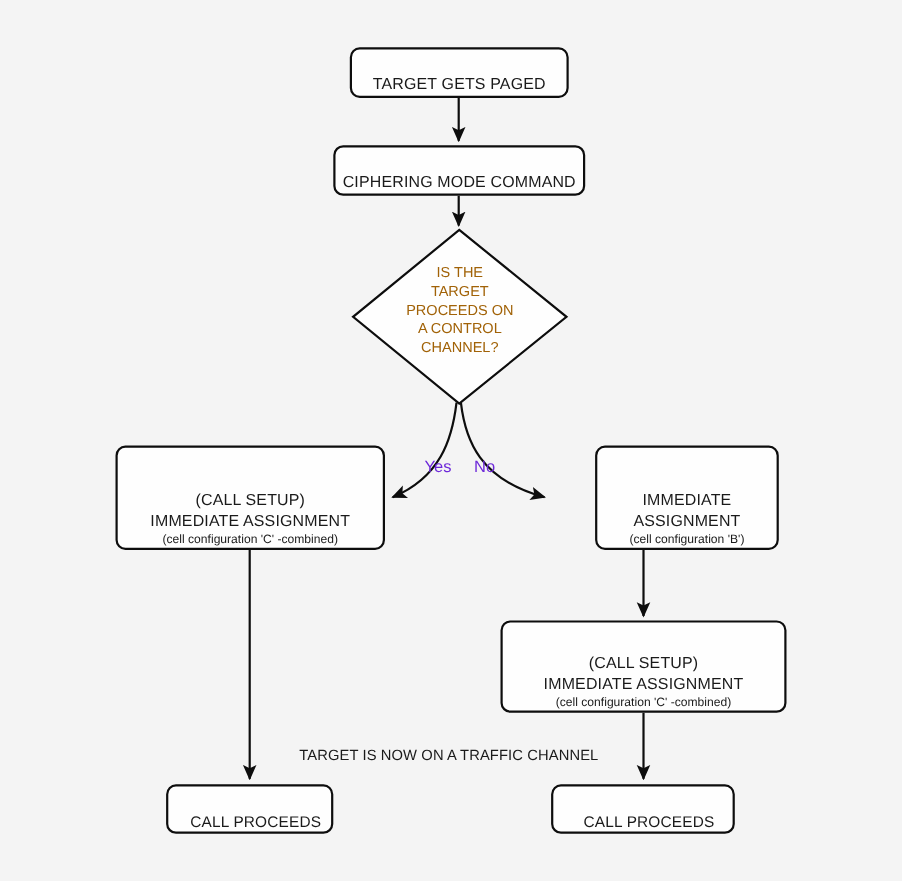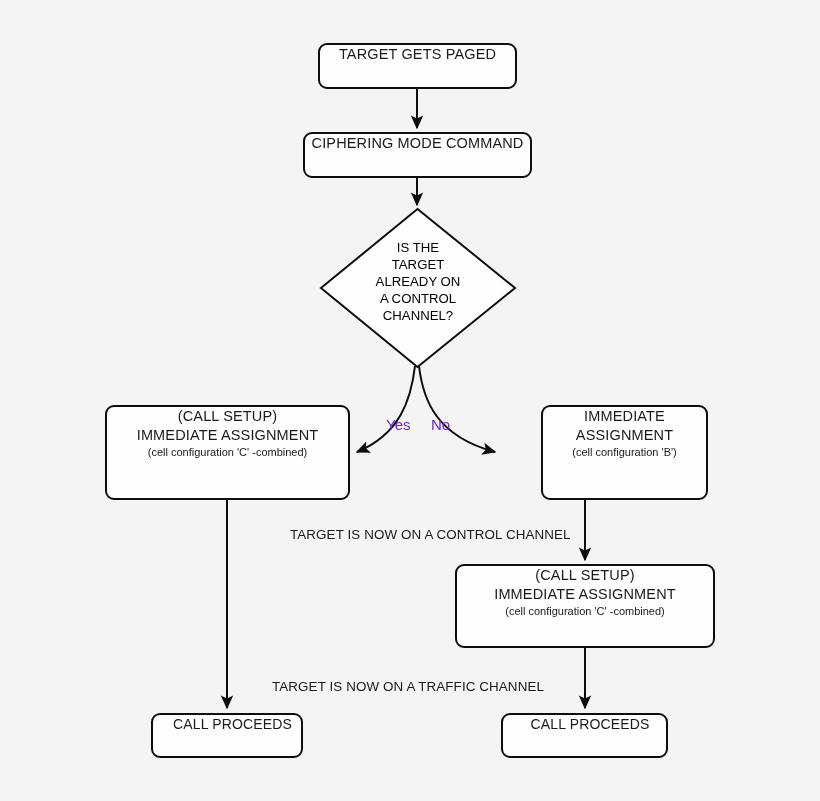--- a/index.html
+++ b/index.html
@@ -27,21 +27,21 @@
     width: 820px;
     height: 801px;
   }
   .node {
     position: absolute;
     box-sizing: border-box;
     background: #fefefe;
     border: 2px solid #0d0d0d;
     border-radius: 9px;
     display: flex;
-    align-items: flex-start;
+    align-items: flex-end;
     justify-content: center;
     text-align: center;
     color: #1a1a1a;
     line-height: 1.30;
   }
   .node .lines {
     padding: 0 6px;
   }
   .node .l {
     display: block;
@@ -57,21 +57,21 @@
   .t-terminal {
     font-size: 14px;
     letter-spacing: 0.15px;
     padding-left: 11px;
   }
   .diamond-label {
     position: absolute;
     text-align: center;
     font-size: 13.2px;
     line-height: 1.28;
-    color: #000000;
+    color: #a16207;
     white-space: nowrap;
   }
   .edge-label {
     position: absolute;
     font-size: 15px;
     color: #6d28d9;
     white-space: nowrap;
   }
   .annotation {
     position: absolute;
@@ -120,21 +120,21 @@
       <span class="l">CIPHERING MODE COMMAND</span>
     </div>
   </div>
 
   <svg style="position:absolute; left:318px; top:206px; width:200px; height:164px;" viewBox="0 0 200 164" xmlns="http://www.w3.org/2000/svg">
     <polygon points="99.5,3 197,82 99.5,161 3,82" fill="#fefefe" stroke="#0d0d0d" stroke-width="2"></polygon>
   </svg>
   <div class="diamond-label" style="left:318px; top:240px; width:200px;">
     <span class="l">IS THE</span><br>
     <span class="l">TARGET</span><br>
-    <span class="l">ALREADY ON</span><br>
+    <span class="l">PROCEEDS ON</span><br>
     <span class="l">A CONTROL</span><br>
     <span class="l">CHANNEL?</span>
   </div>
 
   <div class="edge-label" style="left:386px; top:416px;">Yes</div>
   <div class="edge-label" style="left:431px; top:416px;">No</div>
 
   <div class="node" style="left:105px; top:405px; width:245px; height:95px;">
     <div class="lines">
       <span class="l t-upper">(CALL SETUP)</span>
@@ -144,21 +144,20 @@
   </div>
 
   <div class="node" style="left:502px; top:405px; width:167px; height:95px;margin-left:39px;">
     <div class="lines">
       <span class="l t-upper">IMMEDIATE</span>
       <span class="l t-upper">ASSIGNMENT</span>
       <span class="l t-small">(cell configuration 'B')</span>
     </div>
   </div>
 
-  <div class="annotation" style="left:290px; top:527px;">TARGET IS NOW ON A CONTROL CHANNEL</div>
 
   <div class="node" style="left:455px; top:564px; width:260px; height:84px;">
     <div class="lines">
       <span class="l t-upper">(CALL SETUP)</span>
       <span class="l t-upper">IMMEDIATE ASSIGNMENT</span>
       <span class="l t-small">(cell configuration 'C' -combined)</span>
     </div>
   </div>
 
   <div class="annotation" style="left:272px; top:679px;">TARGET IS NOW ON A TRAFFIC CHANNEL</div>

